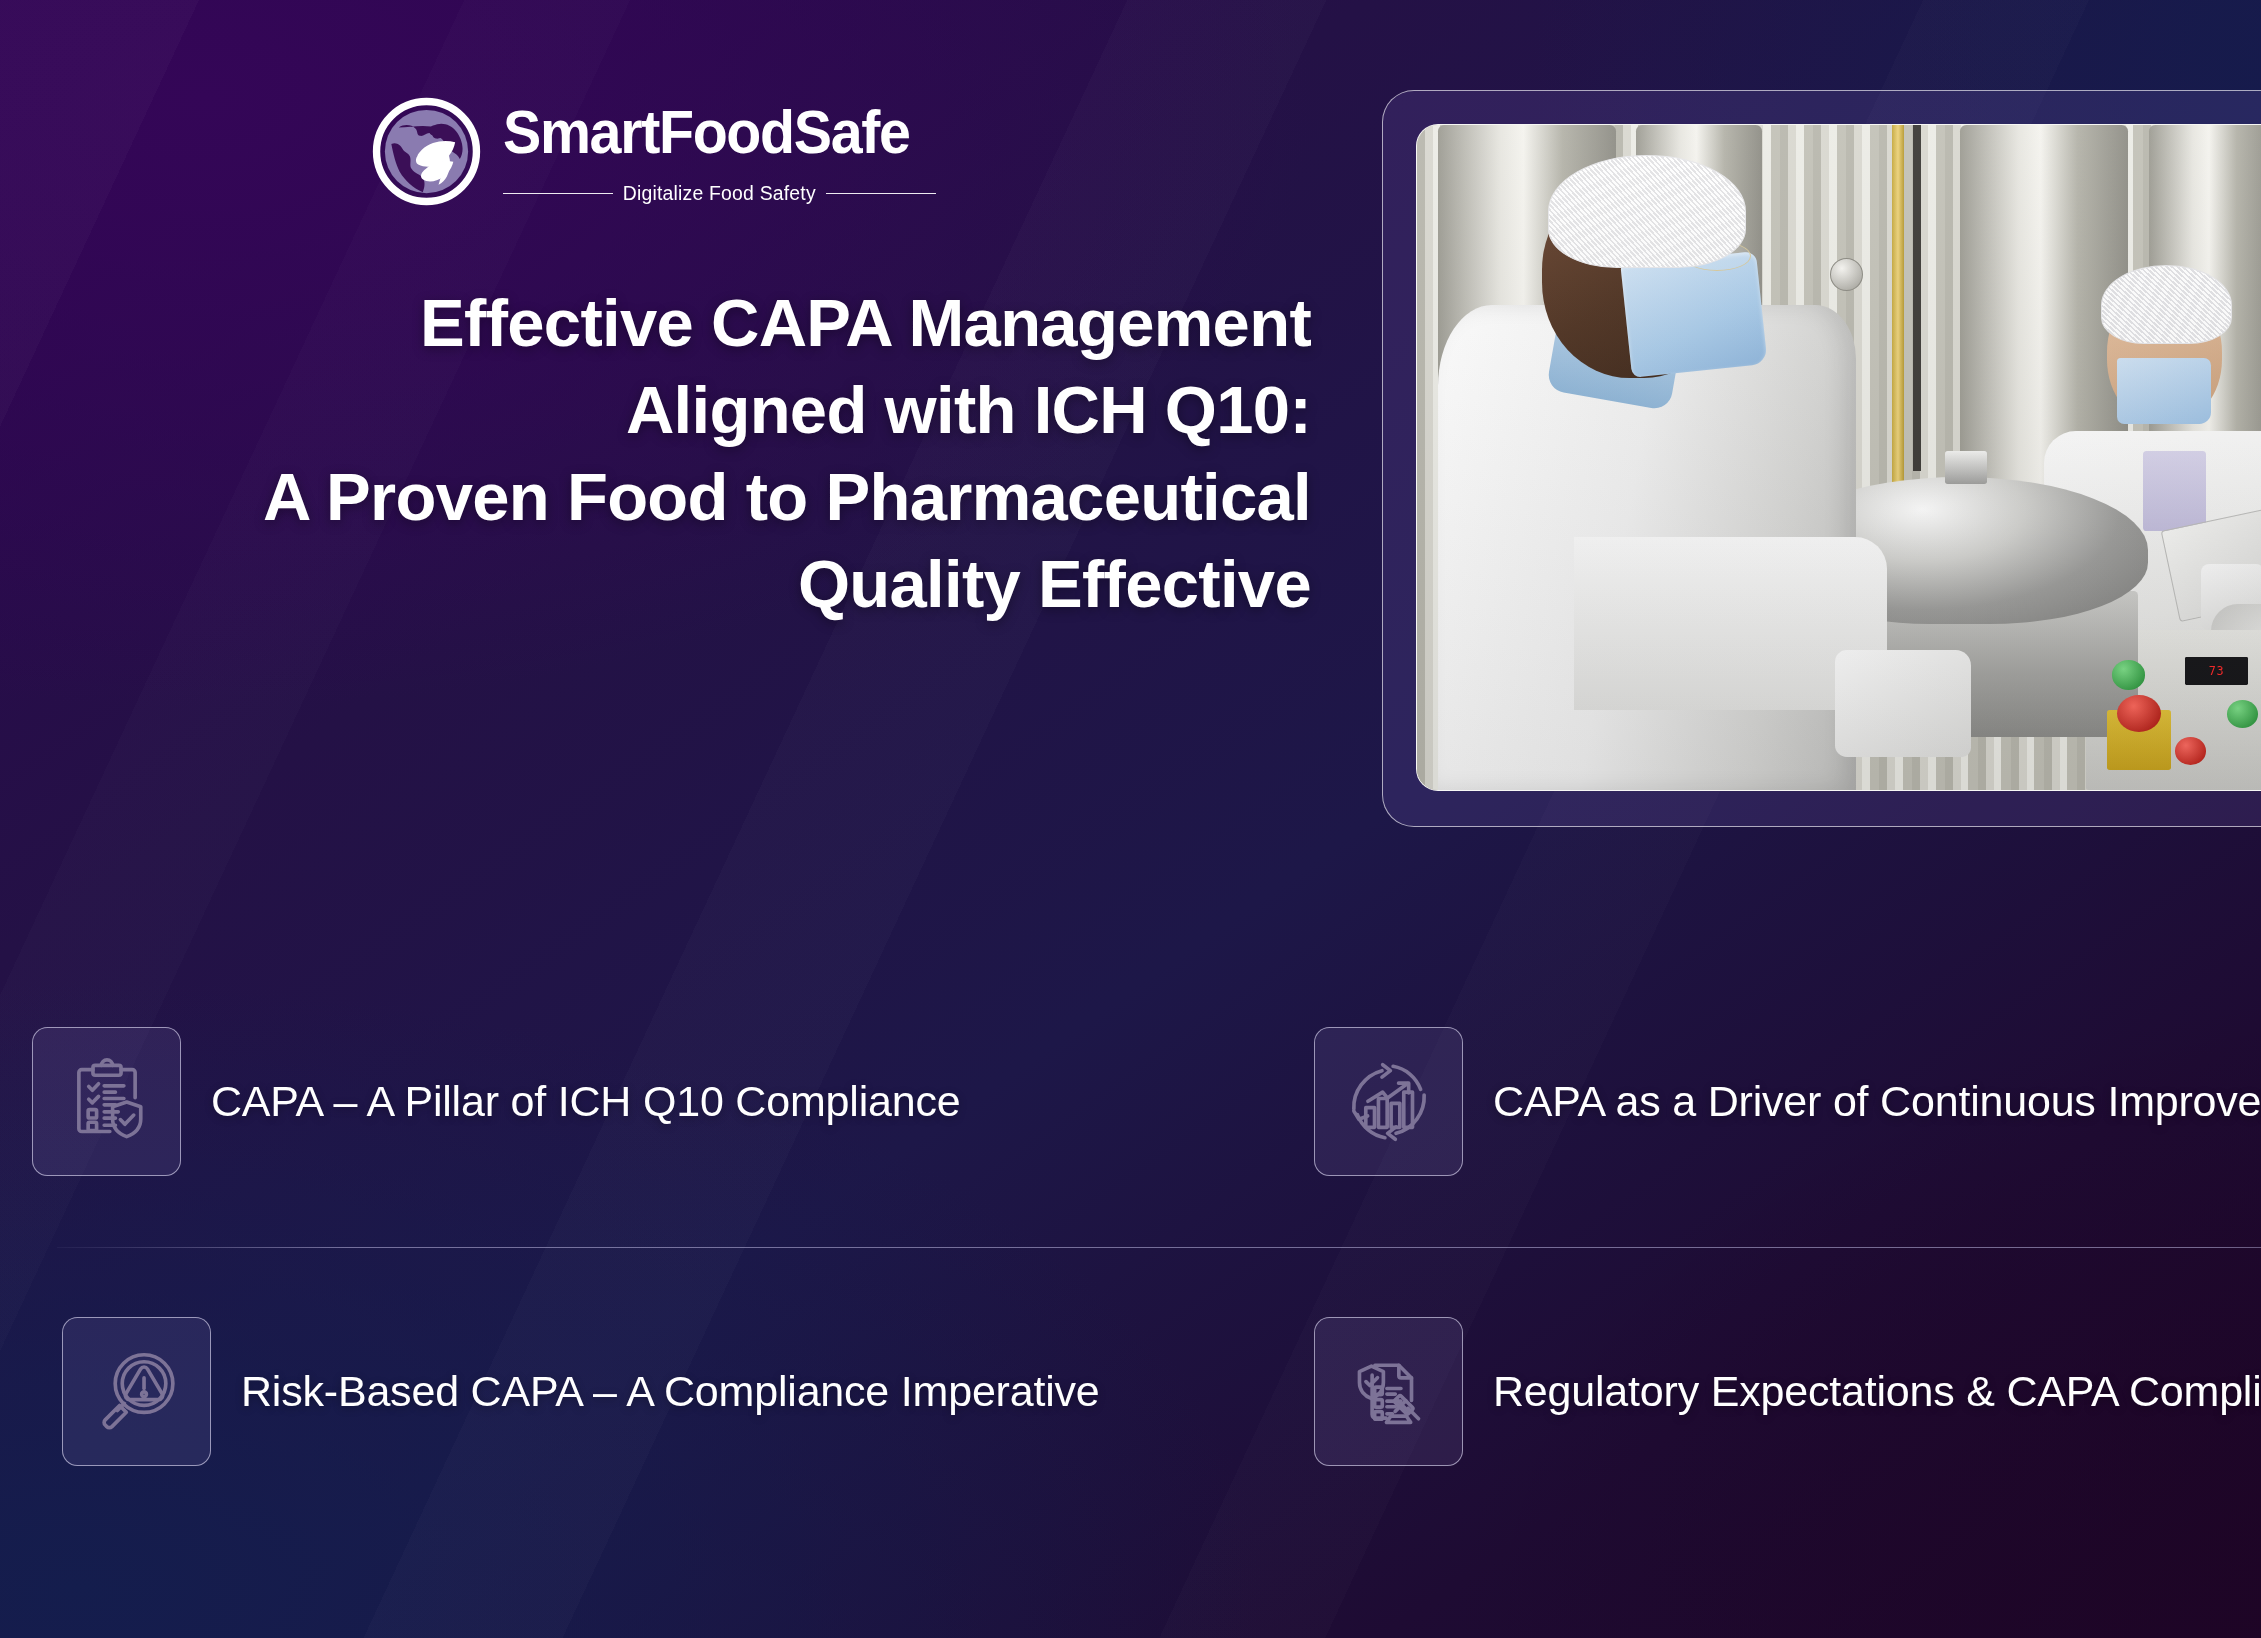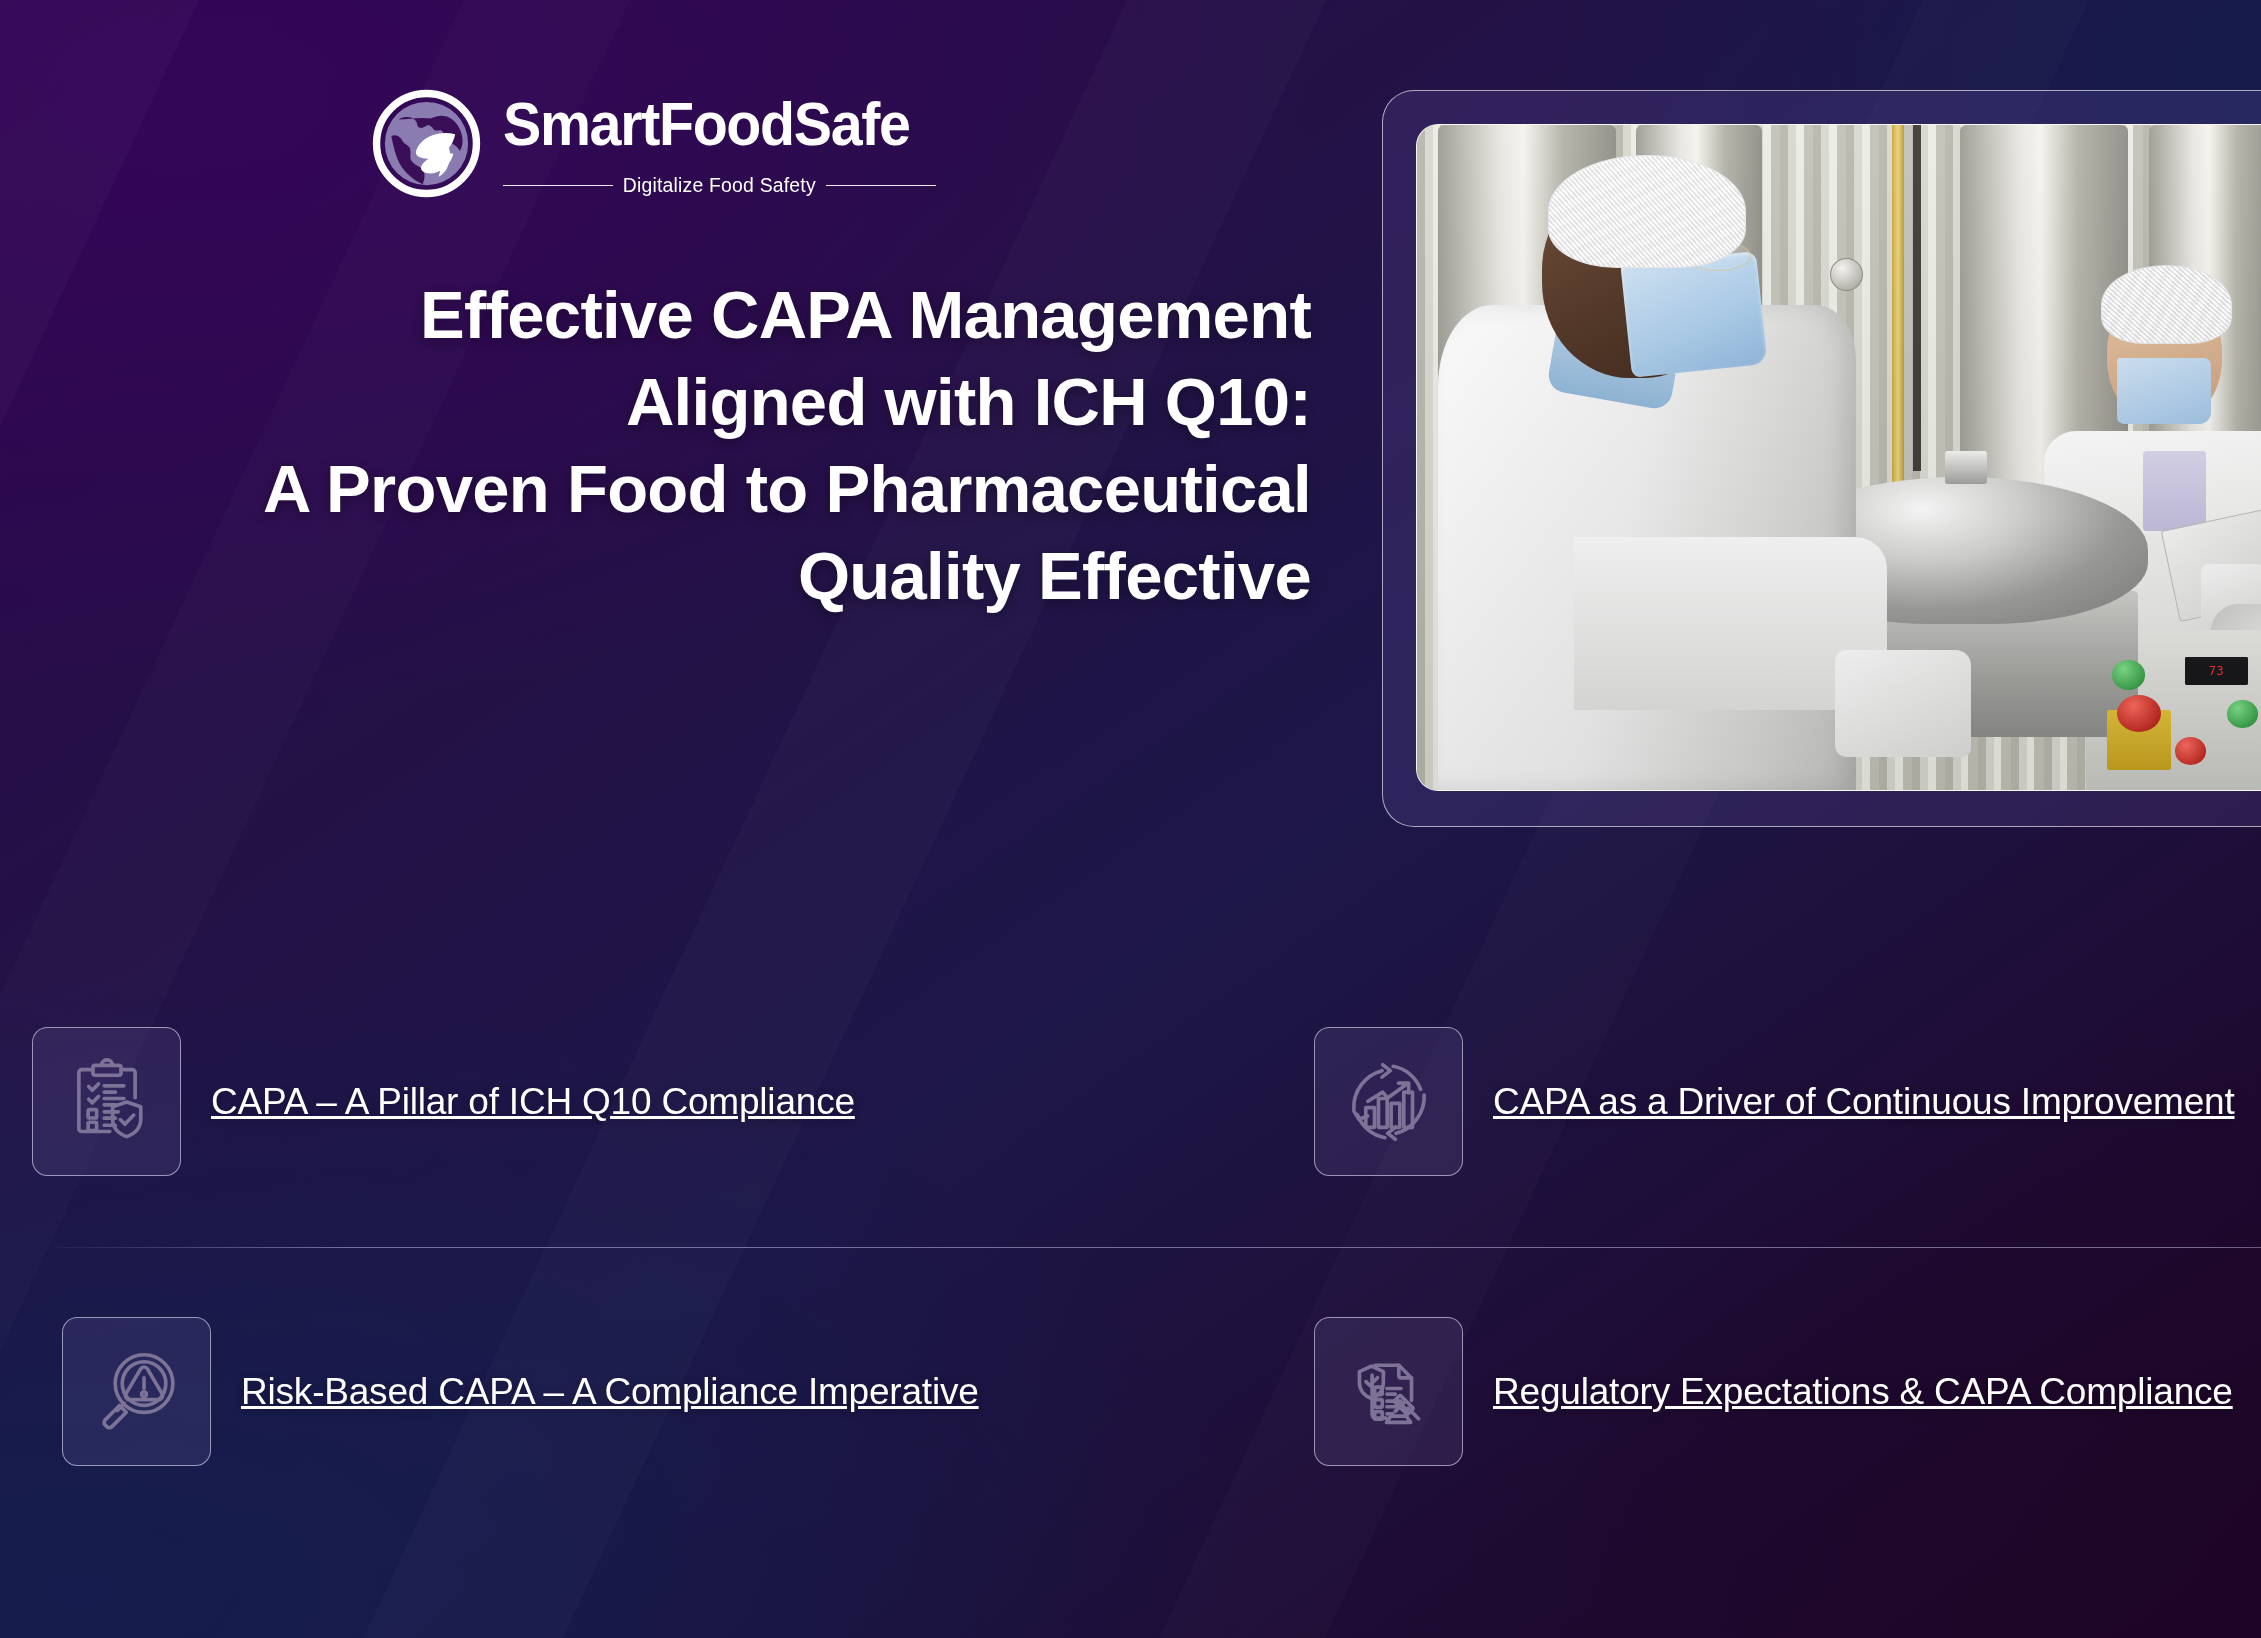--- a/index.html
+++ b/index.html
@@ -33,21 +33,21 @@
       linear-gradient(115deg, rgba(255,255,255,0.022) 0 6%, rgba(255,255,255,0) 6% 14%,
                               rgba(255,255,255,0.016) 14% 19%, rgba(255,255,255,0) 19% 34%,
                               rgba(255,255,255,0.020) 34% 40%, rgba(255,255,255,0) 40% 58%,
                               rgba(255,255,255,0.014) 58% 63%, rgba(255,255,255,0) 63% 100%);
     pointer-events: none;
   }
 
   
   .left-col {
     position: absolute;
-    left: 0; top: 0;
+    left: 0; top: 8px;
     width: 1339px;
     height: 859px;
   }
 
   .logo-row {
     position: absolute;
     left: 371px;
     top: 88px;
     display: flex;
     align-items: center;
@@ -335,26 +335,25 @@
     border: 0.9px solid rgba(226,222,245,0.62);
     background: rgba(150,132,205,0.135);
     display: flex;
     align-items: center;
     justify-content: center;
   }
   .feat-icon svg { width: 90px; height: 90px; display: block; }
 
   .feat-label {
     color: #ffffff;
-    font-size: 37px;
+    font-size: 43px;
     font-weight: 400;
     letter-spacing: -0.2px;
     white-space: nowrap;
     text-shadow: 0 1.8px 8.1px rgba(0,0,0,.3);
-    text-decoration: underline;
   }
 </style>
 </head>
 <body>
 
 <div id="slide">
 
   <div class="left-col">
 
     <div class="logo-row">

